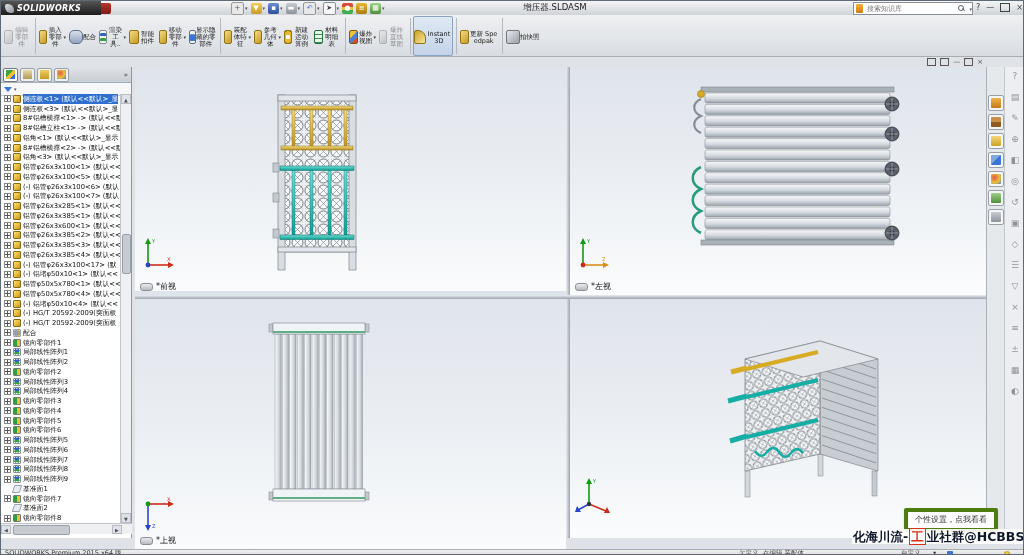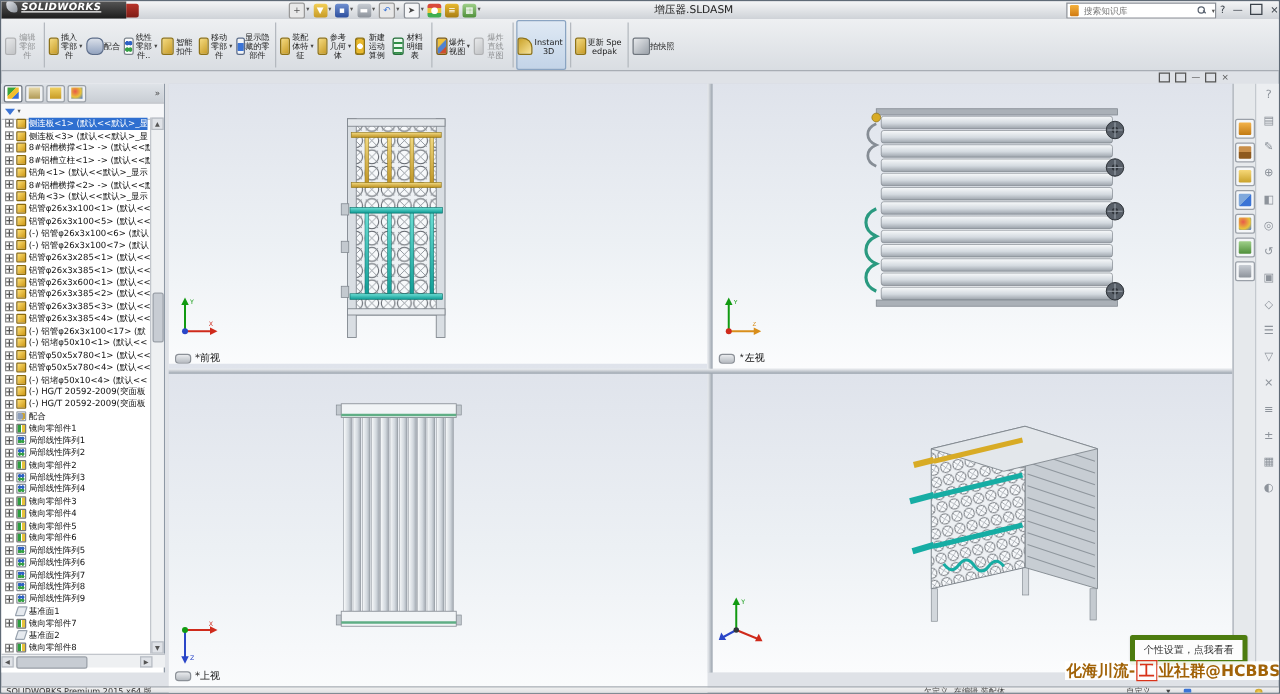--- a/index.html
+++ b/index.html
@@ -1,19 +1,19 @@
 <!DOCTYPE html>
 <html><head>
 <meta charset="utf-8">
 <style>
   html,body{margin:0;padding:0;background:#6b7683;font-family:"DejaVu Sans","Liberation Sans",sans-serif;}
   #window{position:relative;width:1024px;height:555px;background:#dfe2e7;overflow:hidden;border:1px solid #5f6a76;box-sizing:border-box;}
   
   .titlebar{position:absolute;left:0;top:0;width:1024px;height:14px;background:linear-gradient(#f4f5f6,#cfd3d8);border-bottom:1px solid #9aa0a8;}
-  .sw-logo{position:absolute;left:0;top:0;width:100px;height:14px;background:linear-gradient(#555,#1c1c1c);color:#fff;font-size:8px;font-weight:bold;font-style:italic;display:flex;padding-left:4px;box-sizing:border-box;letter-spacing:.3px;text-decoration:underline;}
+  .sw-logo{position:absolute;left:0;top:0;width:100px;height:14px;background:linear-gradient(#555,#1c1c1c);color:#fff;font-size:8px;font-weight:bold;font-style:italic;display:flex;align-items:center;padding-left:4px;box-sizing:border-box;letter-spacing:.3px;}
   .sw-glyph{display:inline-block;width:9px;height:9px;margin-right:3px;background:linear-gradient(135deg,#e0e3e8,#8d939b);border-radius:2px 6px 2px 6px;}
   .logo-tab{position:absolute;left:100px;top:2px;width:10px;height:11px;background:linear-gradient(#b8342a,#7e1d16);border-radius:0 2px 2px 0;}
   .qat{position:absolute;left:230px;top:1px;height:12px;display:flex;align-items:center;gap:3px;}
   .qat-btn{display:flex;align-items:center;height:12px;cursor:default;}
   .qat-ic{display:inline-flex;align-items:center;justify-content:center;width:11px;height:11px;border-radius:2px;font-size:7px;color:#fff;line-height:1;}
   .qat-car{font-size:5px;color:#555;margin-left:1px;}
   .doc-title{position:absolute;left:380px;top:1px;width:260px;text-align:center;font-size:8.5px;color:#222;margin-left:44px;}
   .search{position:absolute;left:852px;top:1px;width:118px;height:11px;background:#fff;border:1px solid #8a8f96;display:flex;align-items:center;font-size:7px;}
   .search .cat{width:7px;height:9px;background:linear-gradient(#f6b23d,#d07a12);margin:0 2px;border-radius:1px;}
   .search input{flex:1;border:none;outline:none;font-size:7px;color:#888;min-width:0;background:transparent;font-family:inherit;}
@@ -77,37 +77,37 @@
   .sbtn{position:absolute;left:0;width:10px;height:10px;font-size:5px;color:#555;text-align:center;line-height:10px;background:#dfe2e7;border:1px solid #b7bcc3;box-sizing:border-box;}
   .hscroll{position:absolute;left:0;top:456px;width:131px;height:11px;background:#eef0f2;border-top:1px solid #c2c6cc;box-sizing:border-box;}
   .hscroll .thumb{position:absolute;left:12px;top:1px;width:55px;height:8px;background:#c7ccd3;border:1px solid #9aa0a8;border-radius:2px;}
   .hbtn{position:absolute;top:1px;width:10px;height:9px;font-size:5px;color:#555;text-align:center;line-height:9px;background:#dfe2e7;border:1px solid #b7bcc3;box-sizing:border-box;}
   
   .graphics{position:absolute;left:134px;top:66px;width:851px;height:471px;background:#cfd4db;}
   .splitv{position:absolute;left:431px;top:0;width:4px;height:471px;background:linear-gradient(90deg,#eceef1,#9aa3ad);}
   .splith{position:absolute;left:0;top:228px;width:851px;height:4px;background:linear-gradient(#eceef1,#9aa3ad);}
   .vp{position:absolute;background:linear-gradient(180deg,#dfe3eb 0%,#ecf0f4 55%,#fbfcfd 100%);overflow:hidden;}
   .vp1{left:0;top:0;width:431px;height:228px;}
-  .vp2{left:435px;top:0;width:416px;height:228px;font-family:Liberation Mono, monospace;}
+  .vp2{left:435px;top:0;width:416px;height:228px;}
   .vp3{left:0;top:224px;width:431px;height:267px;}
   .vp4{left:435px;top:232px;width:416px;height:239px;}
   .vplabel{position:absolute;left:5px;display:flex;align-items:center;gap:3px;font-size:8px;color:#111;}
   .vplabel .pill{width:11px;height:6px;border:1px solid #8b9097;border-radius:3px;background:linear-gradient(#e9ebee,#b7bcc2);}
   .triad{position:absolute;left:4px;}
   
   .taskpane{position:absolute;left:985px;top:66px;width:18px;height:471px;background:#e6e9ec;border-left:1px solid #aab0b8;box-sizing:border-box;display:flex;flex-direction:column;align-items:center;padding-top:28px;gap:3px;}
   .tp-tab{width:14px;height:14px;border:1px solid #9aa0a8;border-radius:2px;background:#f4f6f8;display:flex;align-items:center;justify-content:center;}
   .tp-ic{width:10px;height:10px;border-radius:1px;}
   .rstrip{position:absolute;left:1003px;top:66px;width:21px;height:471px;background:#eceef1;border-left:1px solid #c4c9cf;box-sizing:border-box;display:flex;flex-direction:column;align-items:center;padding-top:4px;gap:11px;}
   .rt-ic{font-size:9px;color:#8d939b;line-height:10px;cursor:default;}
   
   .personalize{position:absolute;left:903px;top:507px;height:16px;padding:0 7px;background:#fdfdfd;border:4px solid #4d7c0f;border-radius:2px;font-size:8px;line-height:16px;color:#333;box-shadow:0 1px 2px rgba(0,0,0,.15);}
   .watermark{position:absolute;left:851px;top:528px;font-size:12.5px;font-weight:bold;white-space:nowrap;}
   .watermark span{background:rgba(255,255,255,.92);padding:0 1px;}
-  .wm-blue{color:#a16207;}
+  .wm-blue{color:#0f172a;}
   .wm-red{color:#d8331a;border:1px solid #d8331a;}
   
   .btabs{position:absolute;left:0;top:537px;width:1024px;height:11px;background:linear-gradient(#d6d9dd,#c6cace);border-top:1px solid #9aa0a8;display:flex;align-items:flex-end;font-size:7.5px;}
   .bnav{color:#9aa0a6;font-size:5.5px;padding:0 3px;line-height:10px;letter-spacing:1px;}
   .btab{padding:0 8px;line-height:10px;color:#333;background:linear-gradient(#cfd2d6,#bfc3c7);border:1px solid #979ca2;border-bottom:none;margin-right:-1px;white-space:nowrap;cursor:default;}
   .btab.active{background:#eceae4;font-weight:bold;}
   .statusbar{position:absolute;left:0;top:548px;width:1024px;height:7px;background:linear-gradient(#f1f1f1,#d5d7da);border-top:1px solid #a8adb4;font-size:6.5px;color:#333;}
   .sb-left{position:absolute;left:4px;top:0;line-height:7px;}
   .sb-item{position:absolute;top:0;line-height:7px;color:#444;}
   .sb-ic1{position:absolute;left:946px;top:1px;width:6px;height:5px;background:#3b74d6;border-radius:1px;}
@@ -185,21 +185,21 @@
         <div class="rb-ic" data-icon="insert-component-icon"></div>
         <div class="rbn-lab">插入零部件</div>
         <div class="rbn-car">▾</div>
       </div>
       <div class="rbn-btn">
         <div class="rb-ic" data-icon="mate-icon"></div>
         <div class="rbn-lab">配合</div>
       </div>
       <div class="rbn-btn">
         <div class="rb-ic" data-icon="linear-pattern-icon"></div>
-        <div class="rbn-lab">线性零部件..</div>
+        <div class="rbn-lab">渲染工具..</div>
         <div class="rbn-car">▾</div>
       </div>
       <div class="rbn-btn">
         <div class="rb-ic" data-icon="smart-fasteners-icon"></div>
         <div class="rbn-lab">智能扣件</div>
       </div>
       <div class="rbn-btn">
         <div class="rb-ic" data-icon="move-component-icon"></div>
         <div class="rbn-lab">移动零部件</div>
         <div class="rbn-car">▾</div>

